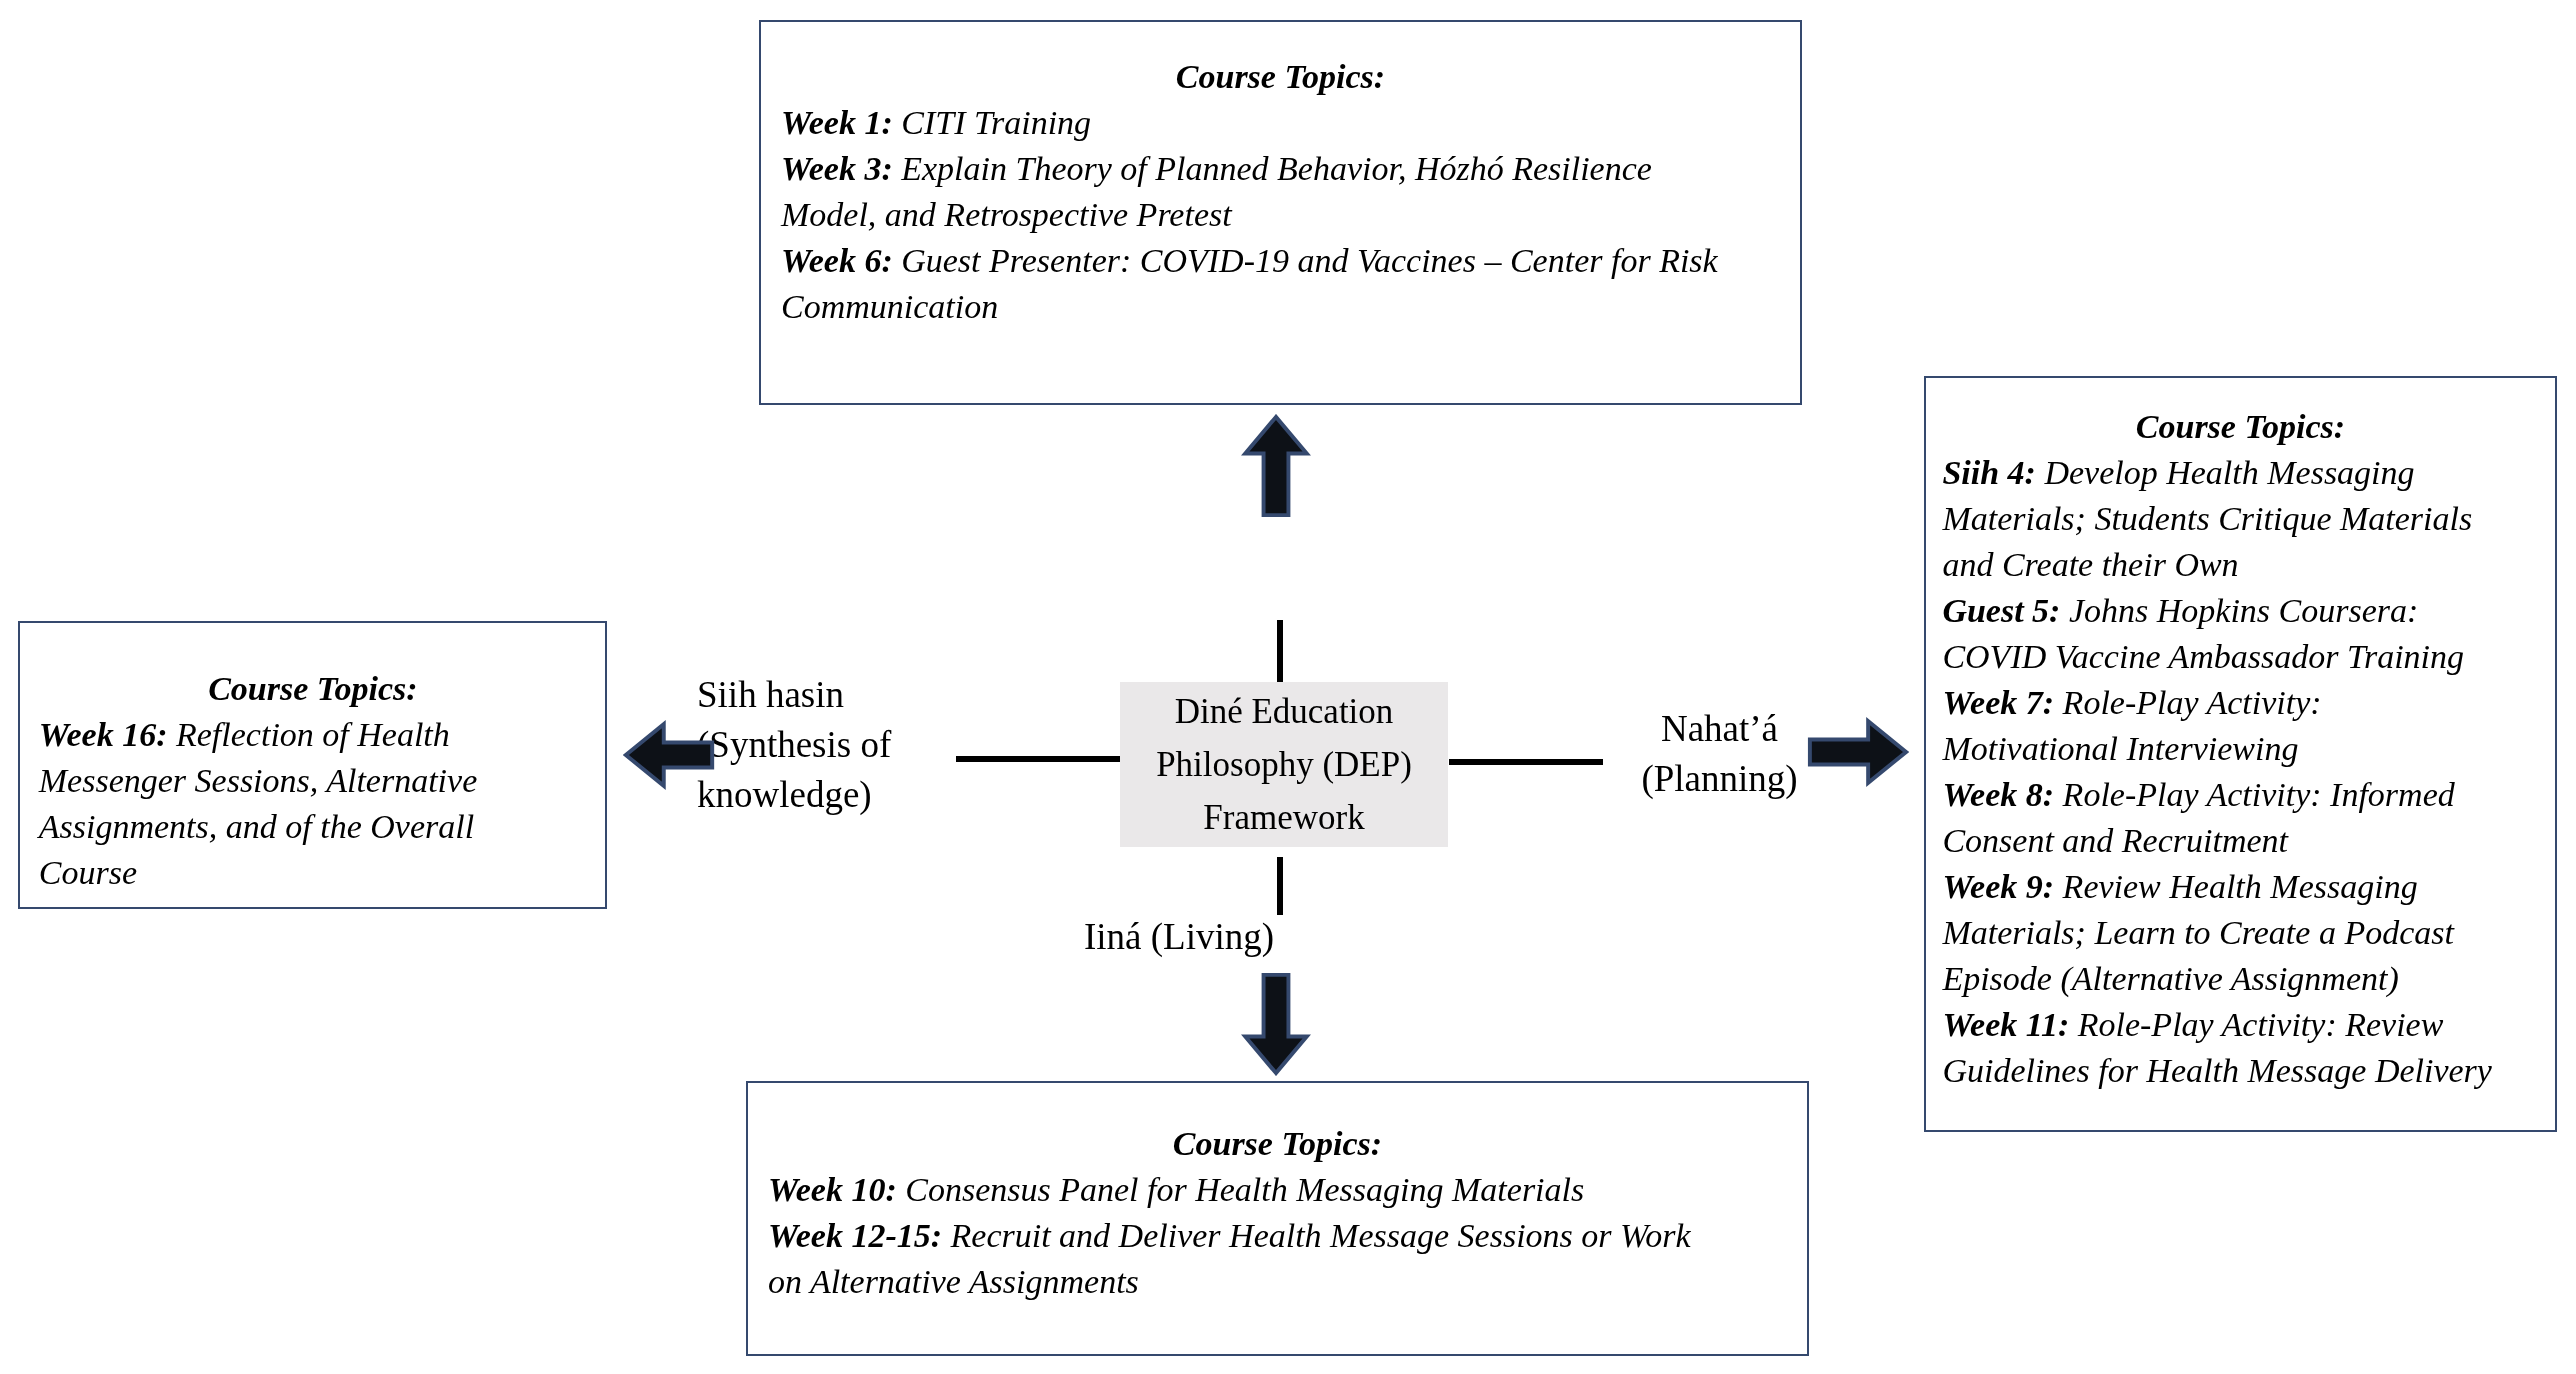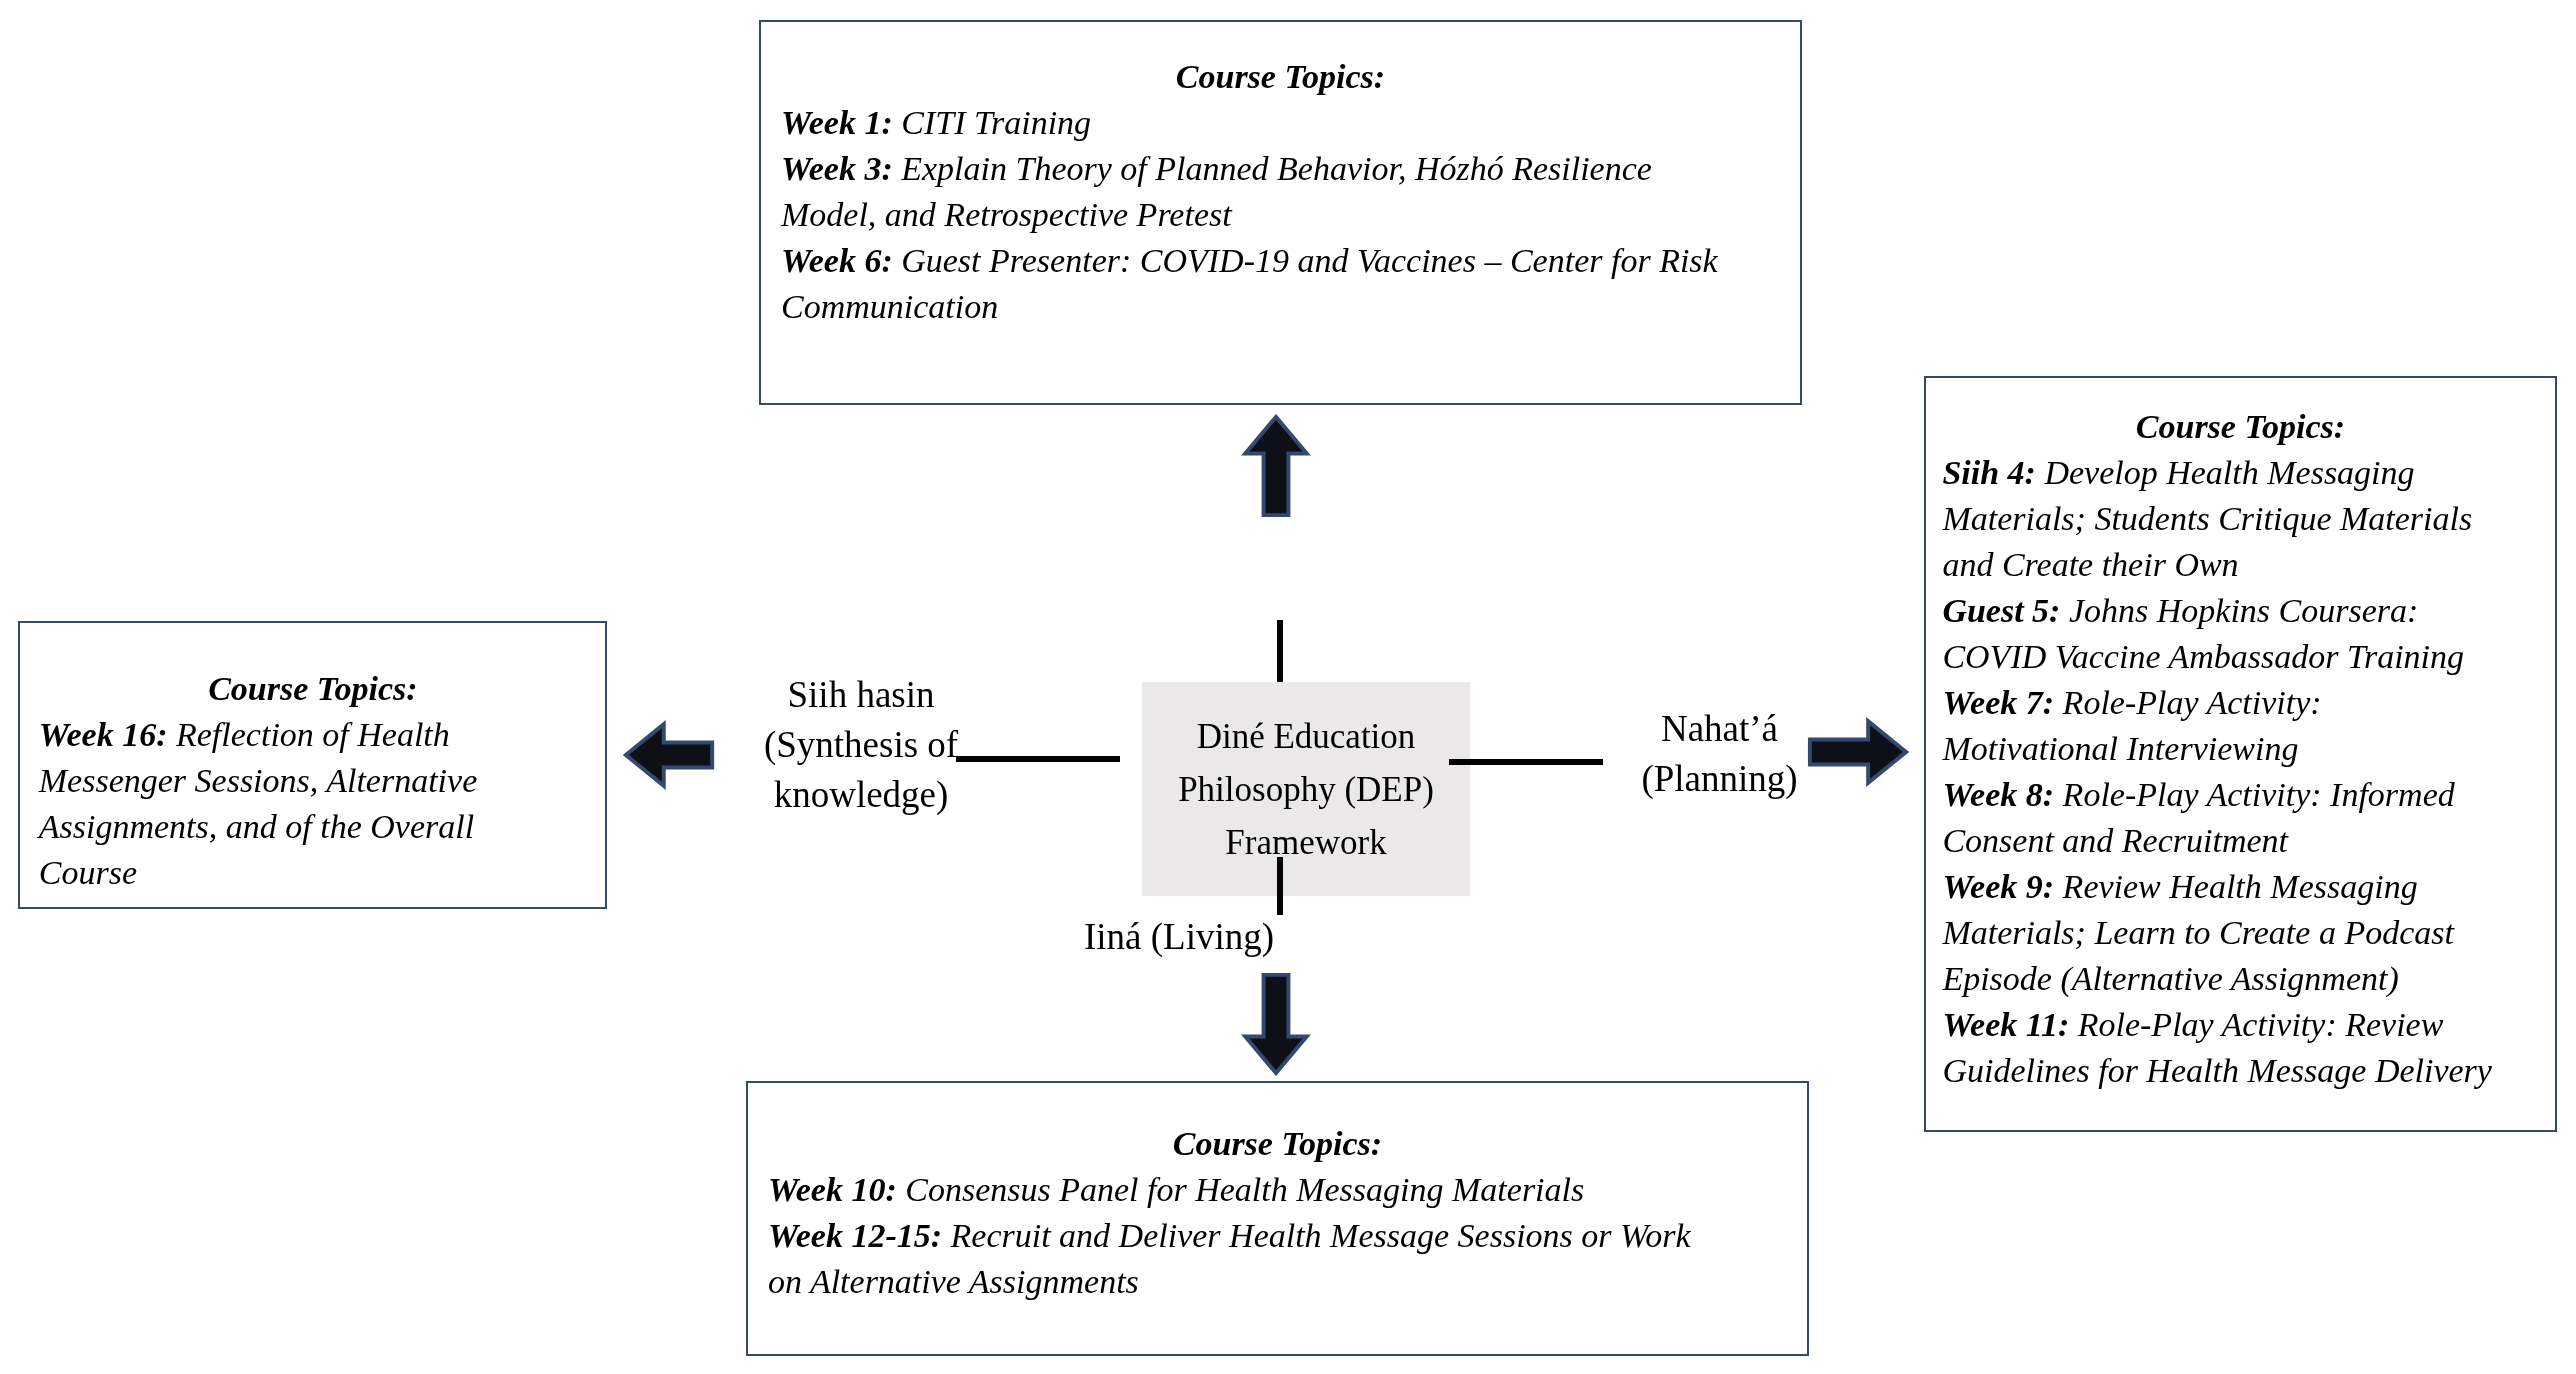--- a/index.html
+++ b/index.html
@@ -29,32 +29,32 @@
   }
   .box-title { font-weight: bold; text-align: center; }
   .topic-line span { white-space: pre-wrap; }
   .box-top    { left: 759px; top: 20px;   width: 1043px; height: 385px; padding: 32px 20px 0 20px; }
   .box-right  { left: 1924px; top: 376px;  width: 633px;  height: 756px; padding: 26px 16.4px 0 16.4px; }
   .box-left   { left: 18.4px;   top: 621px;  width: 589px;  height: 288px; padding: 43px 18.4px 0 18.4px; }
   .box-bottom { left: 746px; top: 1081px; width: 1063px; height: 275px; padding: 38px 20px 0 20px; }
 
   
   .center-box {
-    position: absolute; left: 1120px; top: 682px; width: 328px; height: 214px;
+    position: absolute; left: 1120px; top: 682px; width: 328px; height: 165px;
     background: var(--center-fill);
     display: flex; flex-direction: column; justify-content: center;
-    text-align: center; font-size: 35px; line-height: 53px; margin-left: 22px;
+    text-align: center; font-size: 35px; line-height: 53px;
   }
 
   
   .axis-label { position: absolute; font-size: 37px; line-height: 50px; }
   .label-top    { left: 933px; top: 530px;  width: 690px; text-align: center; white-space: nowrap; }
   .label-right  { left: 1611px; top: 704px; width: 217px;  text-align: center;   white-space: nowrap; }
   .label-bottom { left: 1084px; top: 912px; width: 394px;  text-align: left; white-space: nowrap; }
-  .label-left   { left: 736px; top: 670px; width: 250px;  text-align: center;   white-space: nowrap; }
+  .label-left   { left: 697px; top: 670px; width: 250px;  text-align: left;   white-space: nowrap; }
 
   
   .connector { position: absolute; background: #000; }
   .conn-top    { left: 1277px; top: 620px;  width: 6px;   height: 62px; }
   .conn-bottom { left: 1277px; top: 857px; width: 6px;   height: 58px; }
   .conn-left   { left: 956px; top: 756px; width: 164px; height: 6px;  }
   .conn-right  { left: 1449px; top: 759px; width: 154px; height: 6px;  }
 
   
   .block-arrow { position: absolute; }

